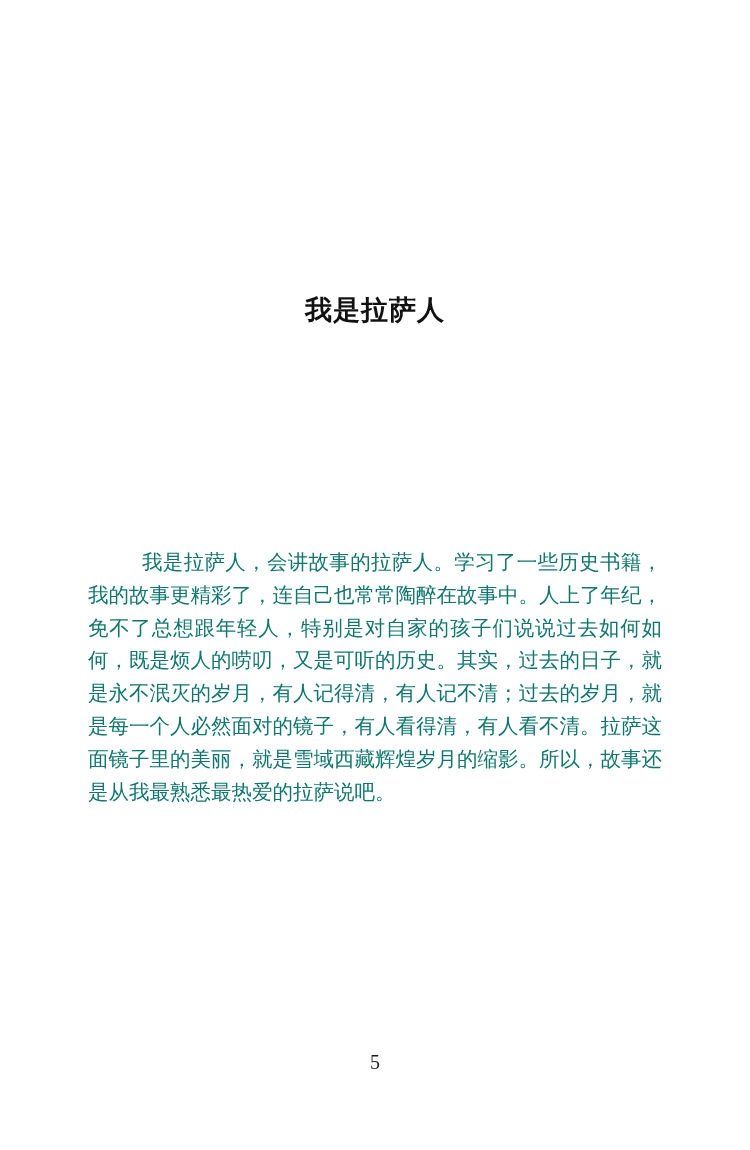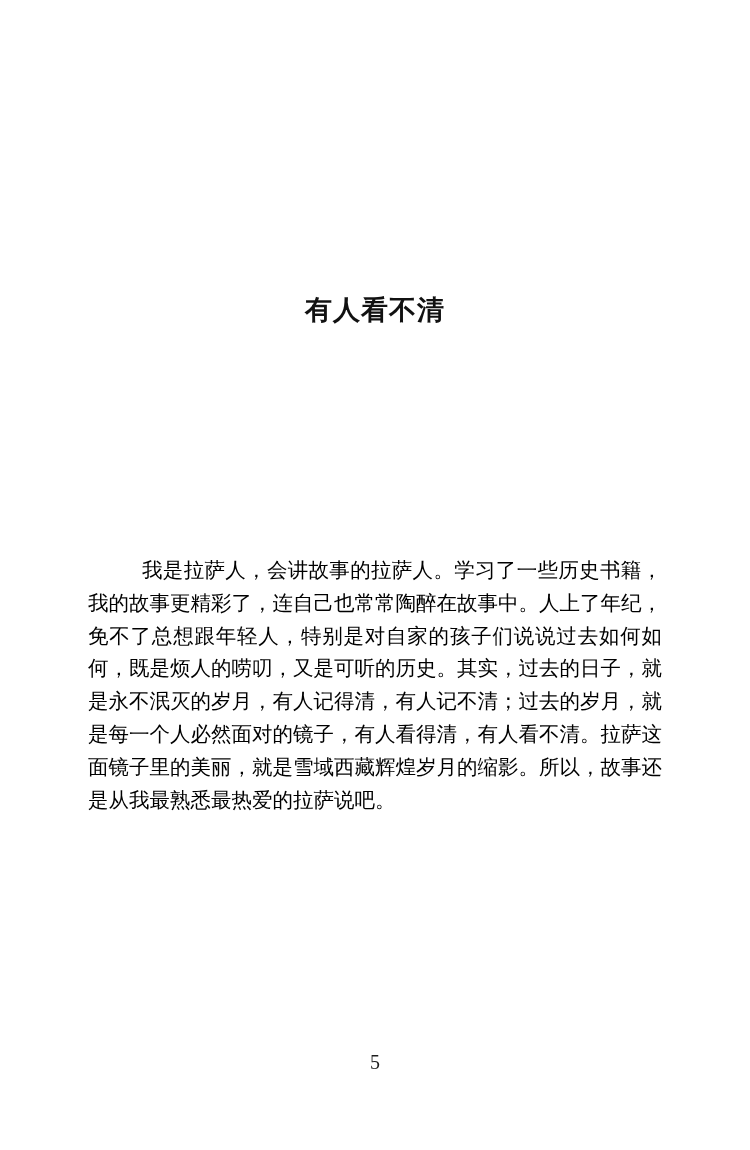--- a/index.html
+++ b/index.html
@@ -34,22 +34,21 @@
   }
   .body-text {
     position: absolute;
     top: 546px;
     left: 88px;
     width: 574px;
     font-size: 20.5px;
     line-height: 32.8px;
     text-align: justify;
     text-justify: inter-character;
-    color: #000000;
-    margin-top: 8px;
+    color: #0f766e;
   }
   .body-text p {
     margin: 0;
     padding: 0;
     text-indent: 54px;
   }
   .page-number {
     position: absolute;
     top: 1051px;
     left: 0;
@@ -57,21 +56,21 @@
     text-align: center;
     font-size: 20px;
     color: #1c1c1c;
   }
 </style>
 </head>
 <body>
 
 <div class="page">
 
-  <h1 class="chapter-title">有人看不清</h1>
+  <h1 class="chapter-title">我是拉萨人</h1>
 
   <div class="body-text">
     <p>我是拉萨人，会讲故事的拉萨人。学习了一些历史书籍，我的故事更精彩了，连自己也常常陶醉在故事中。人上了年纪，免不了总想跟年轻人，特别是对自家的孩子们说说过去如何如何，既是烦人的唠叨，又是可听的历史。其实，过去的日子，就是永不泯灭的岁月，有人记得清，有人记不清；过去的岁月，就是每一个人必然面对的镜子，有人看得清，有人看不清。拉萨这面镜子里的美丽，就是雪域西藏辉煌岁月的缩影。所以，故事还是从我最熟悉最热爱的拉萨说吧。</p>
   </div>
 
   <div class="page-number">5</div>
 
 </div>
 
 </body></html>

